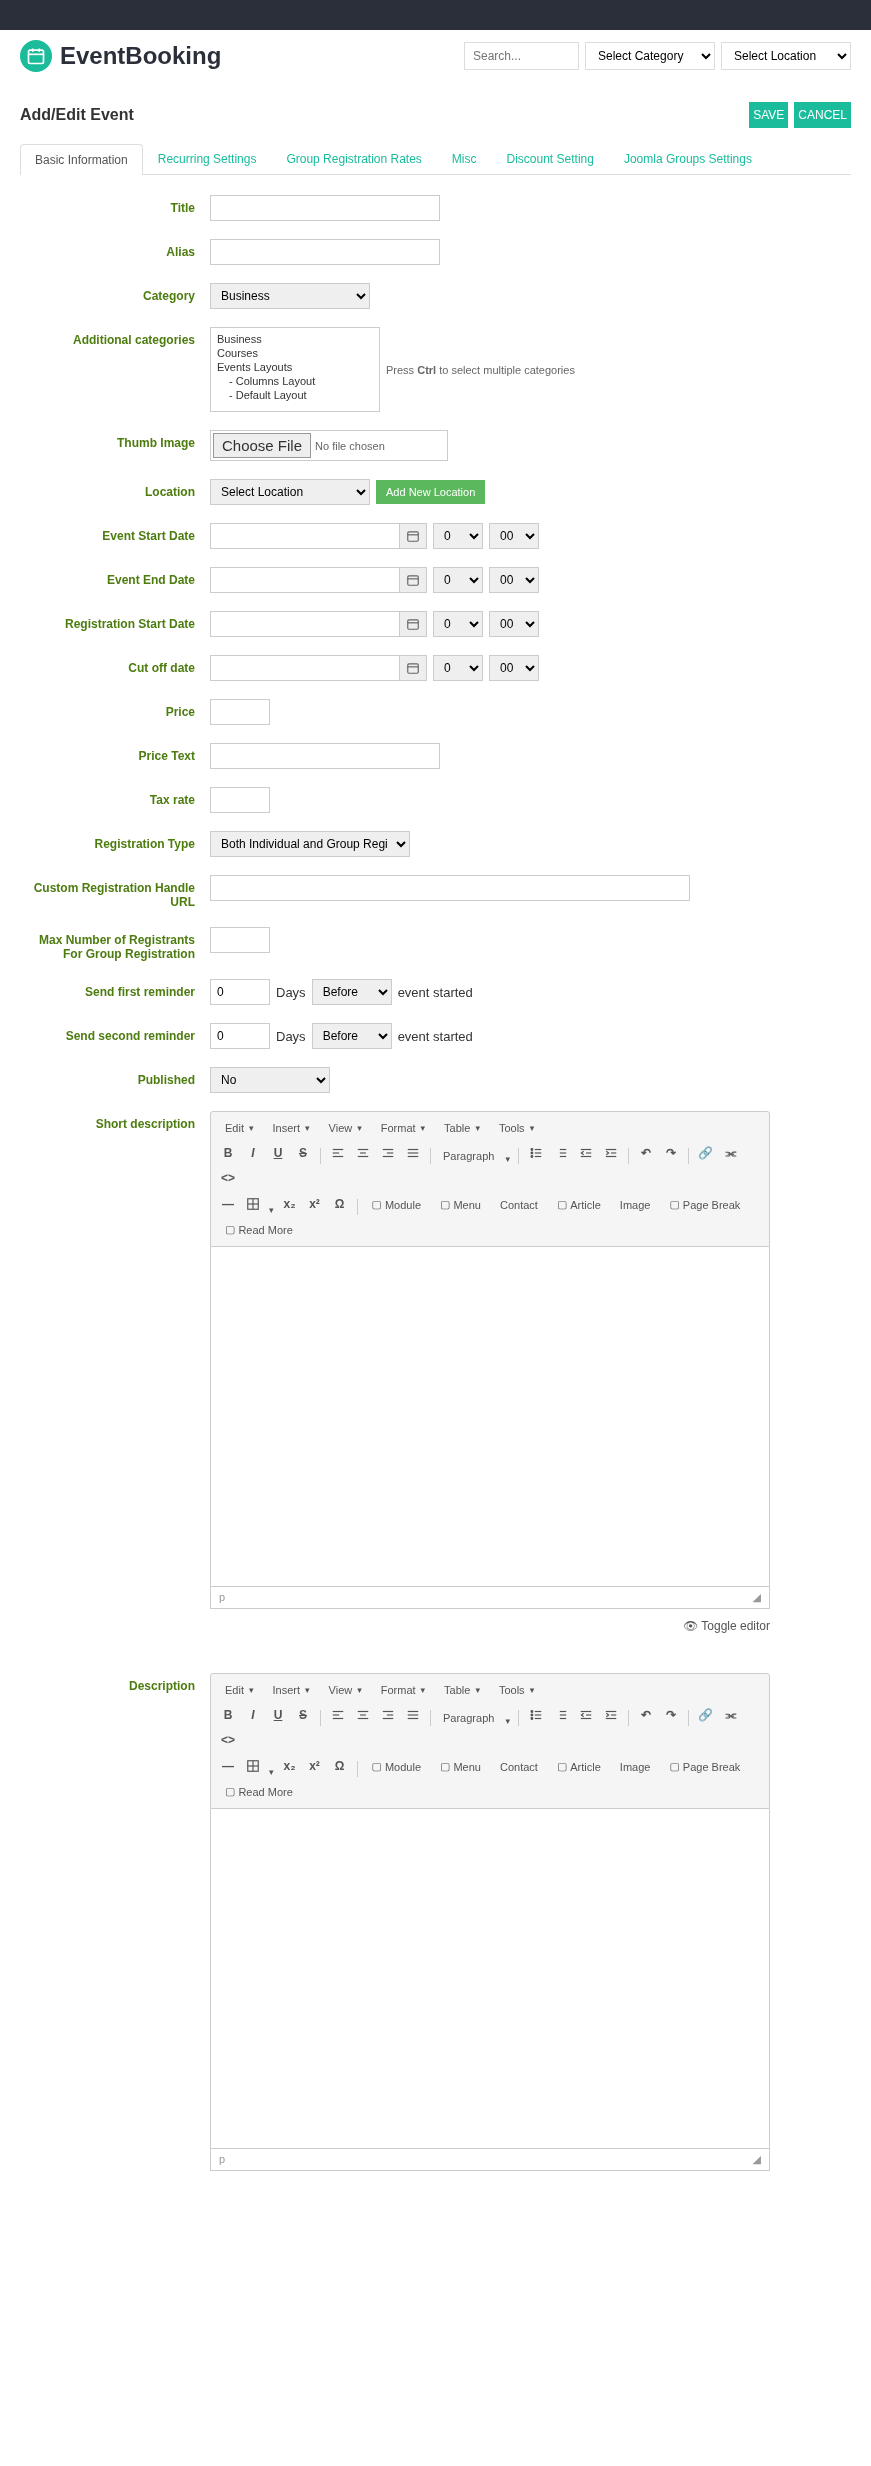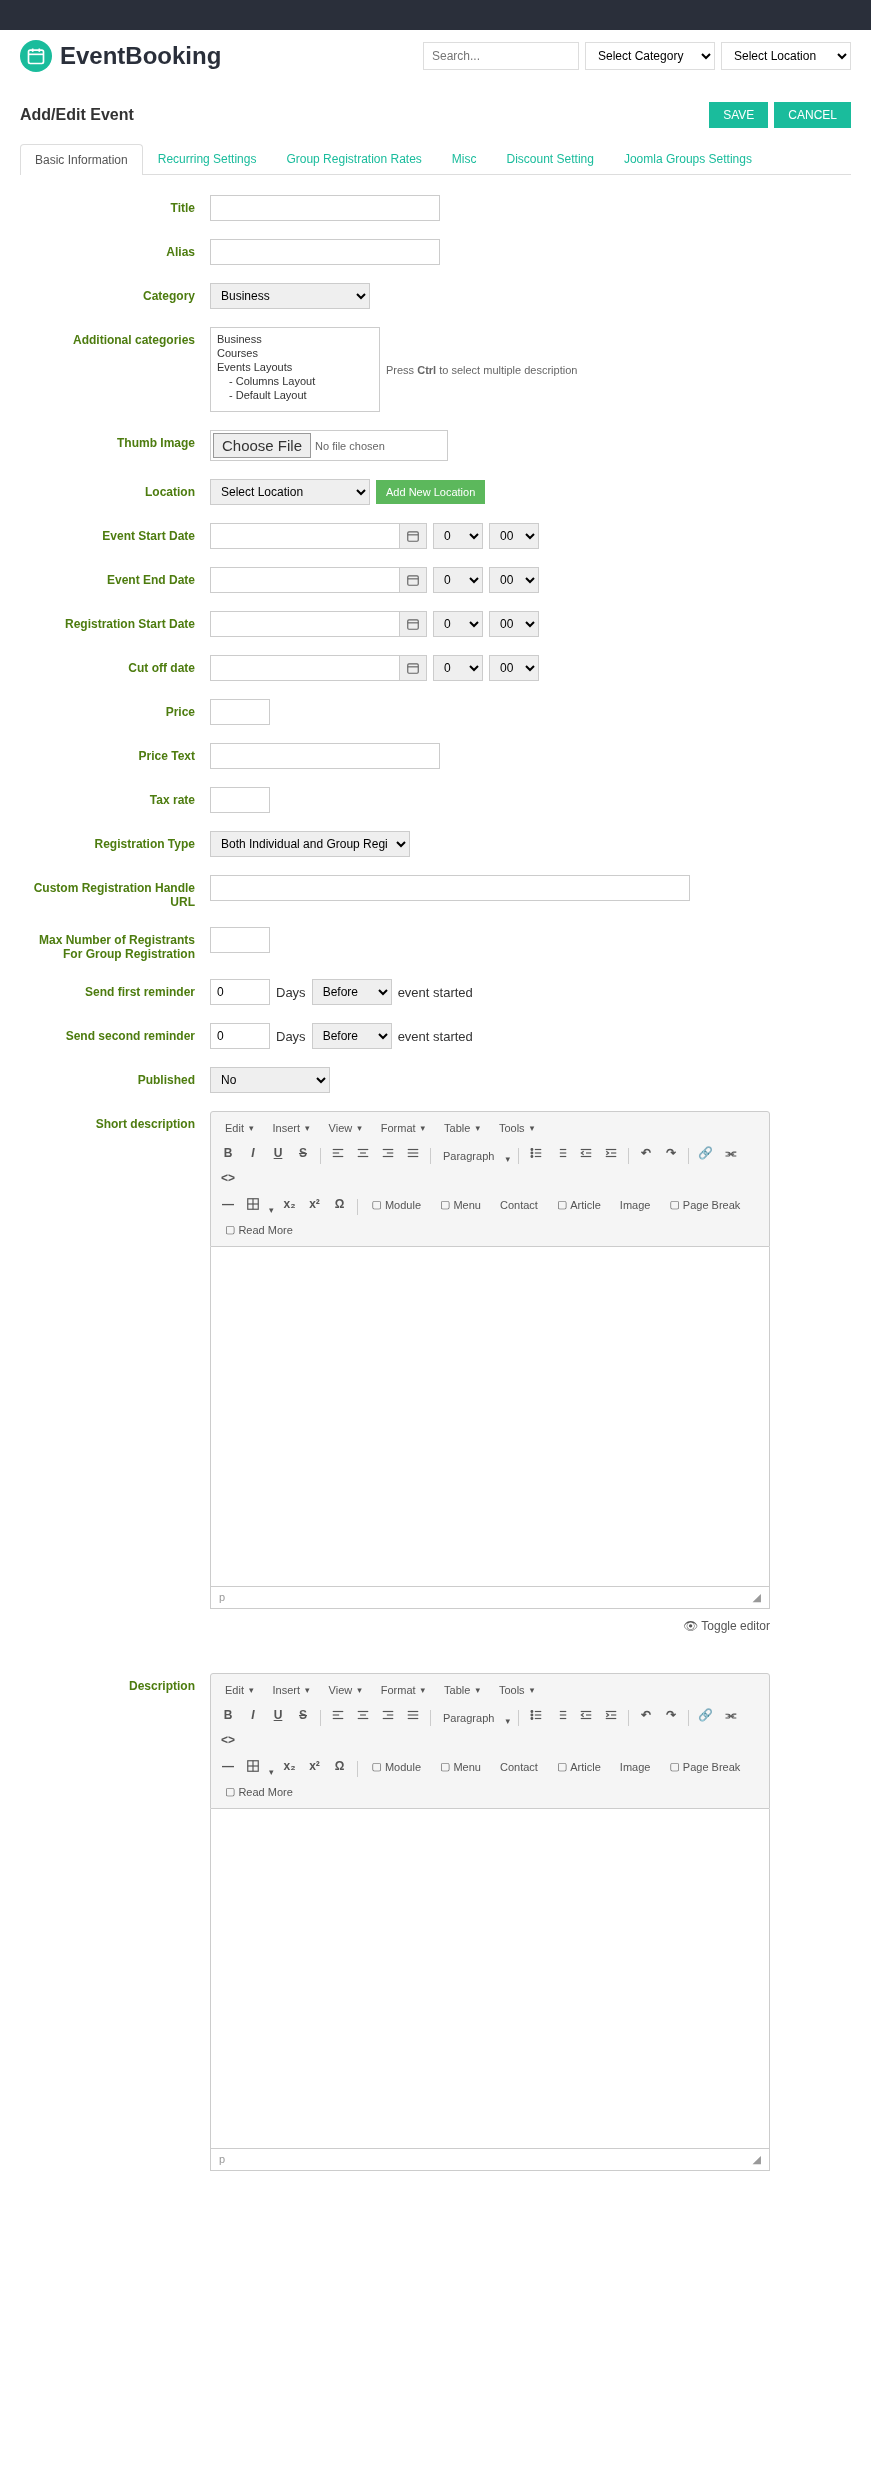--- a/index.html
+++ b/index.html
@@ -5,26 +5,26 @@
 * { box-sizing: border-box; margin: 0; padding: 0; }
 body { font-family: Arial, Helvetica, sans-serif; font-size: 13px; color: #333; background: #fff; }
 .topbar { background: #2a2f3a; height: 30px; }
 .header { display: flex; align-items: center; padding: 10px 20px; }
 .logo-wrap { display: flex; align-items: center; flex: 1; }
 .logo-icon { width: 32px; height: 32px; background: #1abc9c; border-radius: 50%; display: flex; align-items: center; justify-content: center; margin-right: 8px; color: #fff; font-size: 18px; }
 .logo-icon svg { width: 20px; height: 20px; }
 .logo-text { font-size: 24px; font-weight: bold; color: #2a2f3a; }
 .header-controls { display: flex; gap: 6px; }
 .header-controls input, .header-controls select { height: 28px; border: 1px solid #ddd; padding: 0 8px; font-size: 12px; }
-.header-controls input { width: 156px; }
+.header-controls input { width: 115px; }
 .header-controls select { width: 130px; background: #fff; }
 .main { padding: 20px 20px 40px 20px; }
 .title-row { display: flex; align-items: center; margin-bottom: 15px; }
 .page-title { font-size: 16px; font-weight: bold; flex: 1; }
-.btn { padding: 6px 14px; border: none; font-size: 12px; cursor: pointer; color: #fff; }
+.btn { padding: 6px 4px; border: none; font-size: 12px; cursor: pointer; color: #fff; }
 .btn-save { background: #1abc9c; }
 .btn-cancel { background: #1abc9c; margin-left: 6px; }
 .tabs { display: flex; border-bottom: 1px solid #ddd; margin-bottom: 20px; }
 .tab { padding: 8px 14px; font-size: 12px; color: #1abc9c; cursor: pointer; border: 1px solid transparent; border-bottom: none; }
 .tab.active { color: #555; border-color: #ddd; border-radius: 4px 4px 0 0; background: #fff; position: relative; top: 1px; }
 .form-row { display: flex; margin-bottom: 18px; align-items: flex-start; }
 .form-label { width: 190px; text-align: right; padding-right: 15px; font-size: 12px; font-weight: bold; color: #4d7c0f; padding-top: 6px; }
 .form-control { flex: 1; display: flex; align-items: center; gap: 6px; flex-wrap: wrap; }
 .form-control input[type="text"], .form-control select { border: 1px solid #ccc; height: 26px; padding: 0 6px; font-size: 12px; }
 .input-wide { width: 230px; }
@@ -126,21 +126,21 @@
   <div class="form-row">
     <div class="form-label">Additional categories</div>
     <div class="form-control">
       <div class="listbox">
         <div class="listbox-item">Business</div>
         <div class="listbox-item">Courses</div>
         <div class="listbox-item">Events Layouts</div>
         <div class="listbox-item indent">- Columns Layout</div>
         <div class="listbox-item indent">- Default Layout</div>
       </div>
-      <span class="hint"><span>Press </span><b>Ctrl</b><span> to select multiple description</span></span>
+      <span class="hint"><span>Press </span><b>Ctrl</b><span> to select multiple categories</span></span>
     </div>
   </div>
 
   <div class="form-row">
     <div class="form-label">Thumb Image</div>
     <div class="form-control">
       <div class="file-wrap">
         <span class="file-btn">Choose File</span>
         <span class="file-text">No file chosen</span>
         <span style="width:60px"></span>

